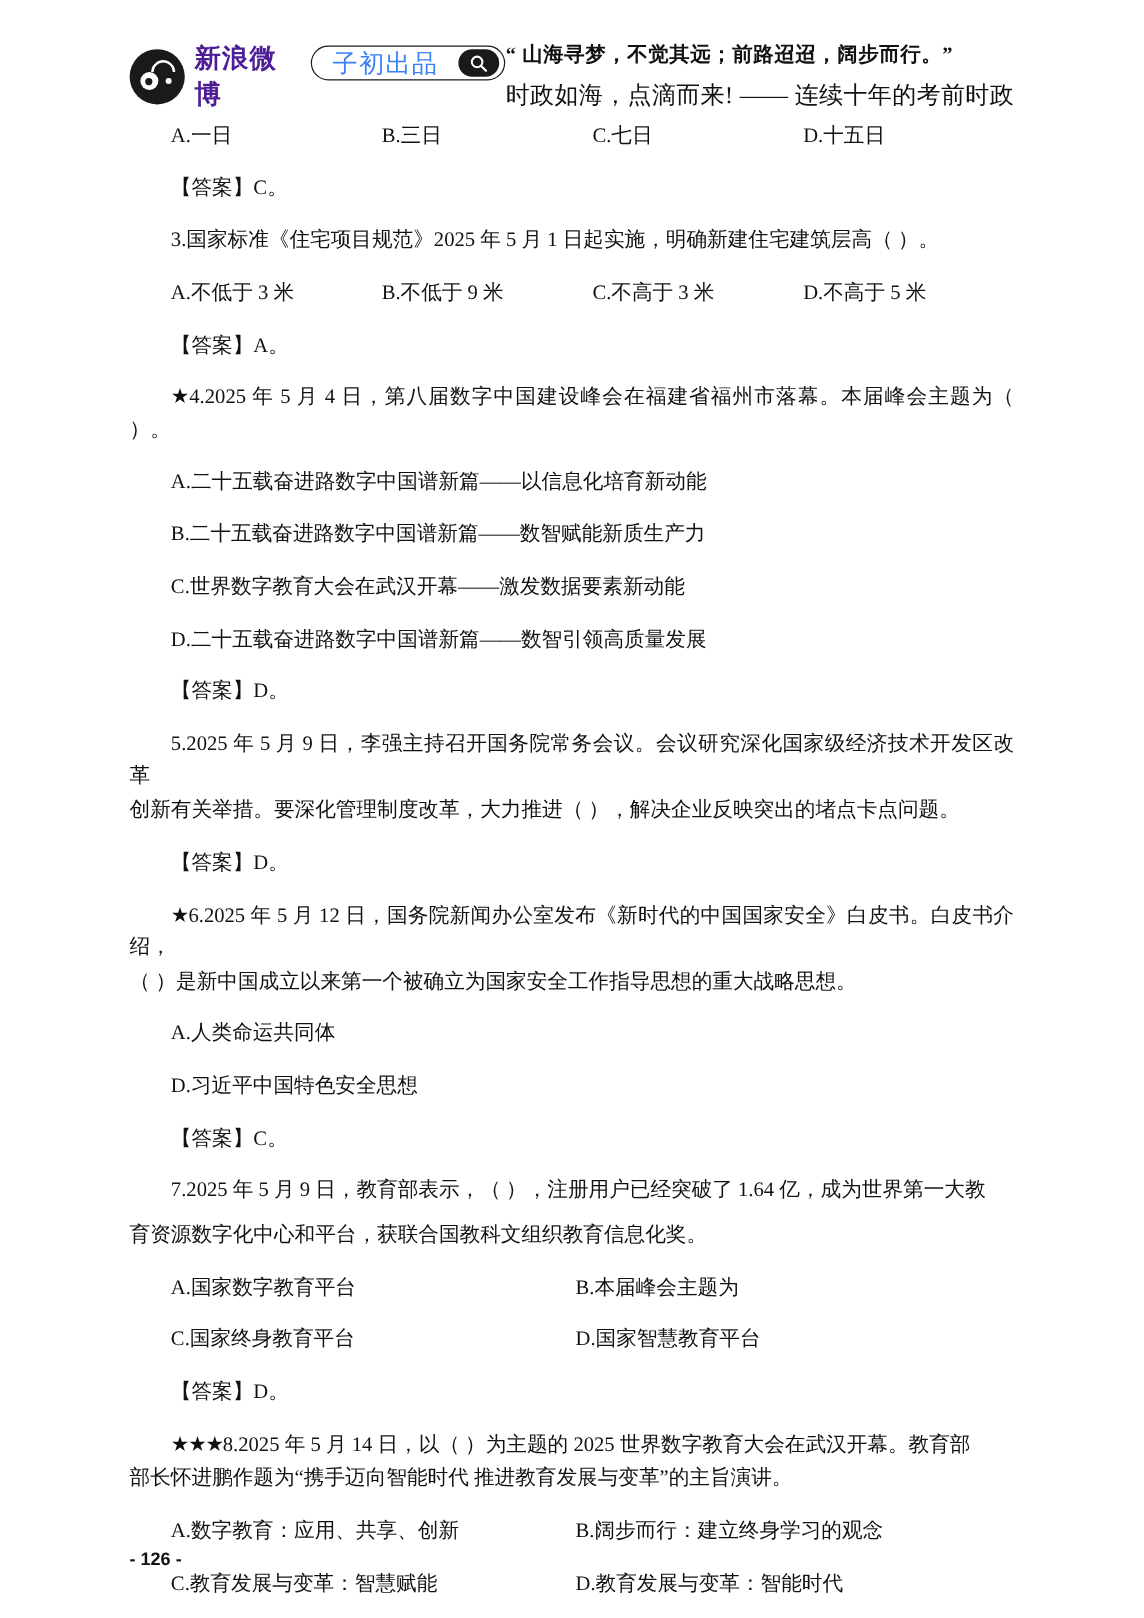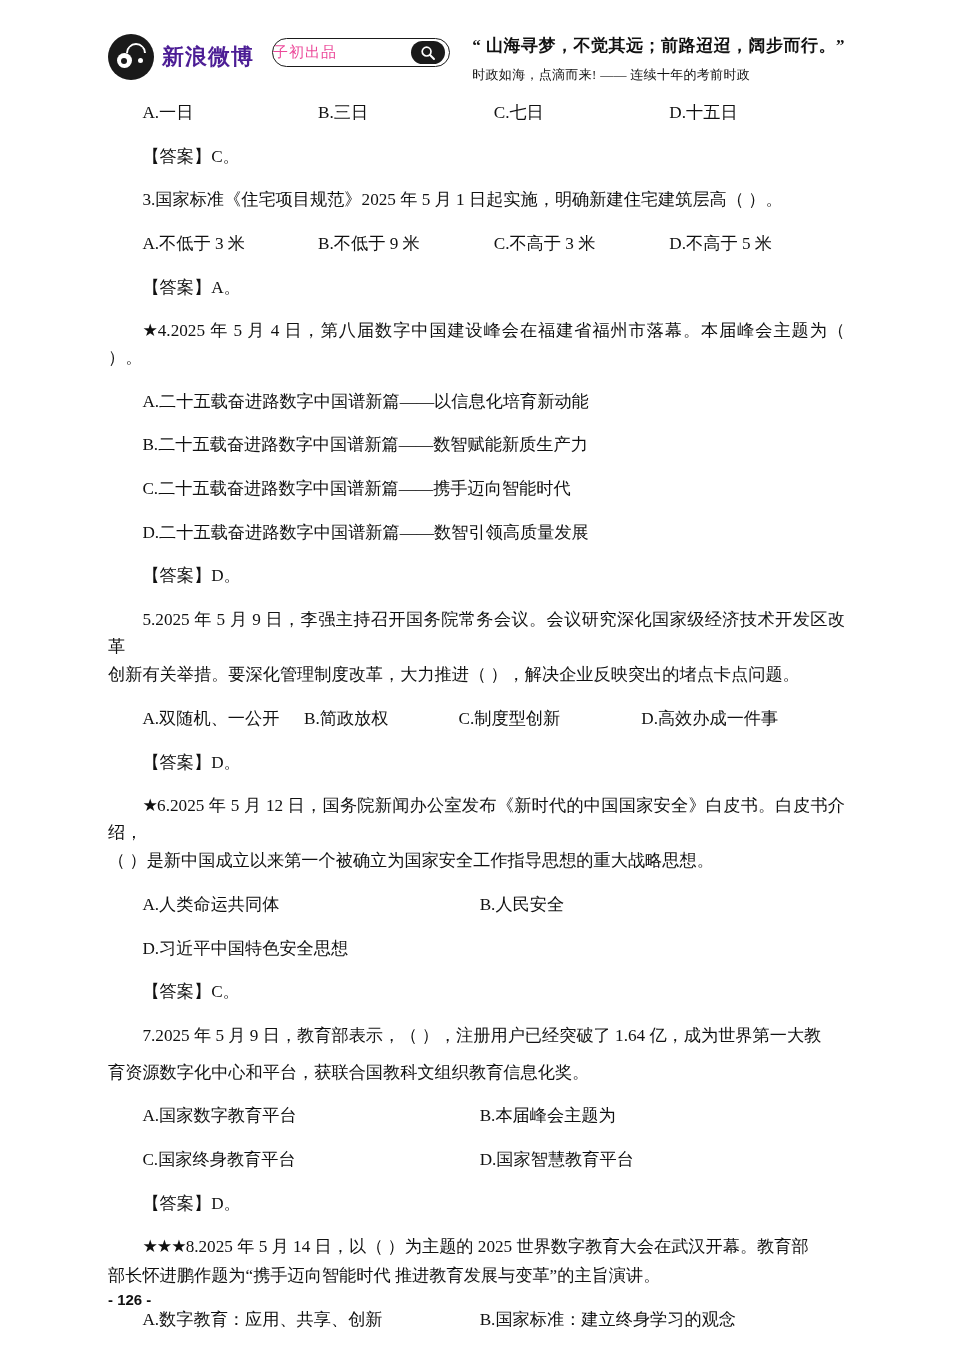--- a/index.html
+++ b/index.html
@@ -102,23 +102,24 @@
     border-radius: 15px;
     display: flex;
     align-items: center;
     justify-content: space-between;
     padding: 0 4px 0 0;
     box-sizing: border-box;
     background: #fff;
   }
   .search-text {
     flex: 1;
+    text-align: center;
     font-family: "Liberation Sans", "DejaVu Sans", sans-serif;
-    font-size: 15px;
-    color: #ec4899;
+    font-size: 21px;
+    color: #3b82f6;
     letter-spacing: 1px;
   }
   .search-btn {
     width: 34px;
     height: 23px;
     background: #1a1a1a;
     border-radius: 12px;
     display: flex;
     align-items: center;
     justify-content: center;
@@ -131,21 +132,21 @@
     padding-top: 4px;
   }
   .slogan {
     font-size: 17px;
     font-weight: bold;
     letter-spacing: 0.5px;
     white-space: nowrap;
   }
   .subslogan {
     margin-top: 9px;
-    font-size: 13px;
+    font-size: 20px;
     letter-spacing: 0.3px;
     white-space: nowrap;
   }
 
   
   .content {
     margin-top: 8px;
     font-size: 17.2px;
     line-height: 1.55;
   }
@@ -230,39 +231,32 @@
       <span>A.不低于 3 米</span>
       <span>B.不低于 9 米</span>
       <span>C.不高于 3 米</span>
       <span>D.不高于 5 米</span>
     </div>
     <p class="q-line answer">【答案】A。</p>
 
     <p class="q-line indent"><span class="star">★</span><span>4.2025 年 5 月 4 日，第八届数字中国建设峰会在福建省福州市落幕。本届峰会主题为（        ）。</span></p>
     <p class="q-line indent">A.二十五载奋进路数字中国谱新篇——以信息化培育新动能</p>
     <p class="q-line indent">B.二十五载奋进路数字中国谱新篇——数智赋能新质生产力</p>
-    <p class="q-line indent">C.二十五载奋进路数字中国谱新篇——携手迈向智能时代</p>
+    <p class="q-line indent">C.世界数字教育大会在武汉开幕——激发数据要素新动能</p>
     <p class="q-line indent">D.二十五载奋进路数字中国谱新篇——数智引领高质量发展</p>
     <p class="q-line answer">【答案】D。</p>
 
     <p class="q-line indent" style="margin-bottom:2px">5.2025 年 5 月 9 日，李强主持召开国务院常务会议。会议研究深化国家级经济技术开发区改革</p>
     <p class="q-line">创新有关举措。要深化管理制度改革，大力推进（      ），解决企业反映突出的堵点卡点问题。</p>
-    <div class="opt-row custom-1 indent-first">
-      <span>A.双随机、一公开</span>
-      <span>B.简政放权</span>
-      <span>C.制度型创新</span>
-      <span>D.高效办成一件事</span>
-    </div>
     <p class="q-line answer">【答案】D。</p>
 
     <p class="q-line indent" style="margin-bottom:2px"><span class="star">★</span><span>6.2025 年 5 月 12 日，国务院新闻办公室发布《新时代的中国国家安全》白皮书。白皮书介绍，</span></p>
     <p class="q-line">（    ）是新中国成立以来第一个被确立为国家安全工作指导思想的重大战略思想。</p>
     <div class="opt-row opt2 indent-first">
       <span class="opt2-a">A.人类命运共同体</span>
-      <span>B.人民安全</span>
     </div>
     <div class="opt-row opt2 indent-first">
       <span>D.习近平中国特色安全思想</span>
     </div>
     <p class="q-line answer">【答案】C。</p>
 
     <p class="q-line indent" style="margin-bottom:10px">7.2025 年 5 月 9 日，教育部表示，（      ），注册用户已经突破了 1.64 亿，成为世界第一大教</p>
     <p class="q-line">育资源数字化中心和平台，获联合国教科文组织教育信息化奖。</p>
     <div class="opt-row opt2 indent-first">
       <span class="opt2-a">A.国家数字教育平台</span>
@@ -271,21 +265,21 @@
     <div class="opt-row opt2 indent-first">
       <span class="opt2-a">C.国家终身教育平台</span>
       <span>D.国家智慧教育平台</span>
     </div>
     <p class="q-line answer">【答案】D。</p>
 
     <p class="q-line indent" style="margin-bottom:2px"><span class="star">★★★</span><span>8.2025 年 5 月 14 日，以（      ）为主题的 2025 世界数字教育大会在武汉开幕。教育部</span></p>
     <p class="q-line">部长怀进鹏作题为“携手迈向智能时代  推进教育发展与变革”的主旨演讲。</p>
     <div class="opt-row opt2 indent-first">
       <span class="opt2-a">A.数字教育：应用、共享、创新</span>
-      <span>B.国家标准：建立终身学习的观念</span>
+      <span>B.阔步而行：建立终身学习的观念</span>
     </div>
     <div class="opt-row opt2 indent-first">
       <span class="opt2-a">C.教育发展与变革：智慧赋能</span>
       <span>D.教育发展与变革：智能时代</span>
     </div>
 
   </div>
 
   <div class="footer">- 126 -</div>
 </div>

